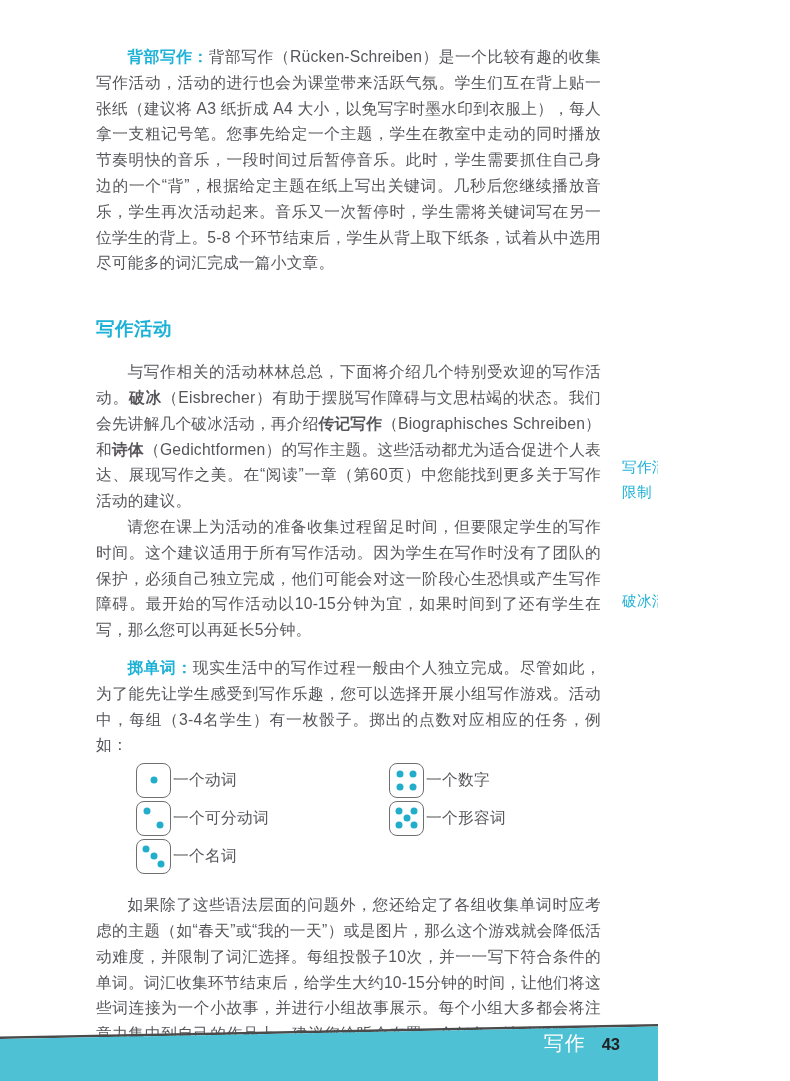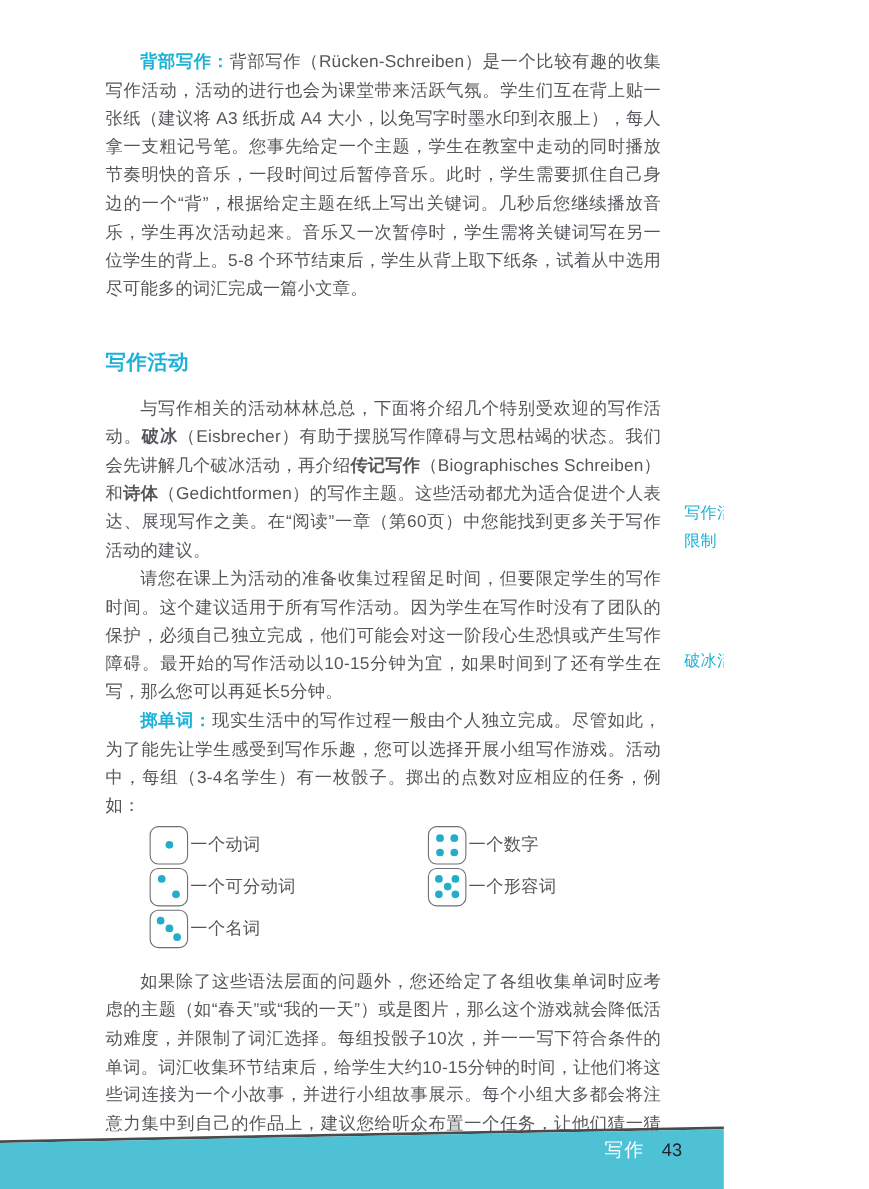--- a/index.html
+++ b/index.html
@@ -46,21 +46,21 @@
   h2.section-title{
     margin-top:41px;
     font-size:18.5px;
     line-height:24px;
     font-weight:700;
     color:var(--accent);
     letter-spacing:0.5px;
   }
   p.overview{margin-top:18px;}
   p.timing{margin-top:0;}
-  p.dice-intro{margin-top:0;}
+  p.dice-intro{margin-top:12px;}
   p.closing{margin-top:17px;}
   .dice-list{
     margin-top:3px;
     padding-left:40px;
     display:grid;
     grid-template-columns:253px auto;
     grid-auto-flow:column;
     grid-template-rows:repeat(3,38px);
     align-items:center;
   }
@@ -114,27 +114,27 @@
   .footer-text{
     position:absolute;
     right:38px;
     bottom:24px;
     display:flex;
     align-items:baseline;
     gap:16px;
   }
   .footer-section{
     color:#ffffff;
-    font-size:17px;
+    font-size:20px;
     letter-spacing:1px;
   }
   .footer-page{
     color:var(--page-number);
     font-size:16.5px;
-    font-weight:400;
+    font-weight:700;
   }
 </style>
 </head>
 <body>
 
 <div class="page">
 
   <div class="main-column">
 
     <p class="body-para"><span class="lead">背部写作：</span><span>背部写作（Rücken-Schreiben）是一个比较有趣的收集写作活动，活动的进行也会为课堂带来活跃气氛。学生们互在背上贴一张纸（建议将 A3 纸折成 A4 大小，以免写字时墨水印到衣服上），每人拿一支粗记号笔。您事先给定一个主题，学生在教室中走动的同时播放节奏明快的音乐，一段时间过后暂停音乐。此时，学生需要抓住自己身边的一个“背”，根据给定主题在纸上写出关键词。几秒后您继续播放音乐，学生再次活动起来。音乐又一次暂停时，学生需将关键词写在另一位学生的背上。5-8 个环节结束后，学生从背上取下纸条，试着从中选用尽可能多的词汇完成一篇小文章。</span></p>

